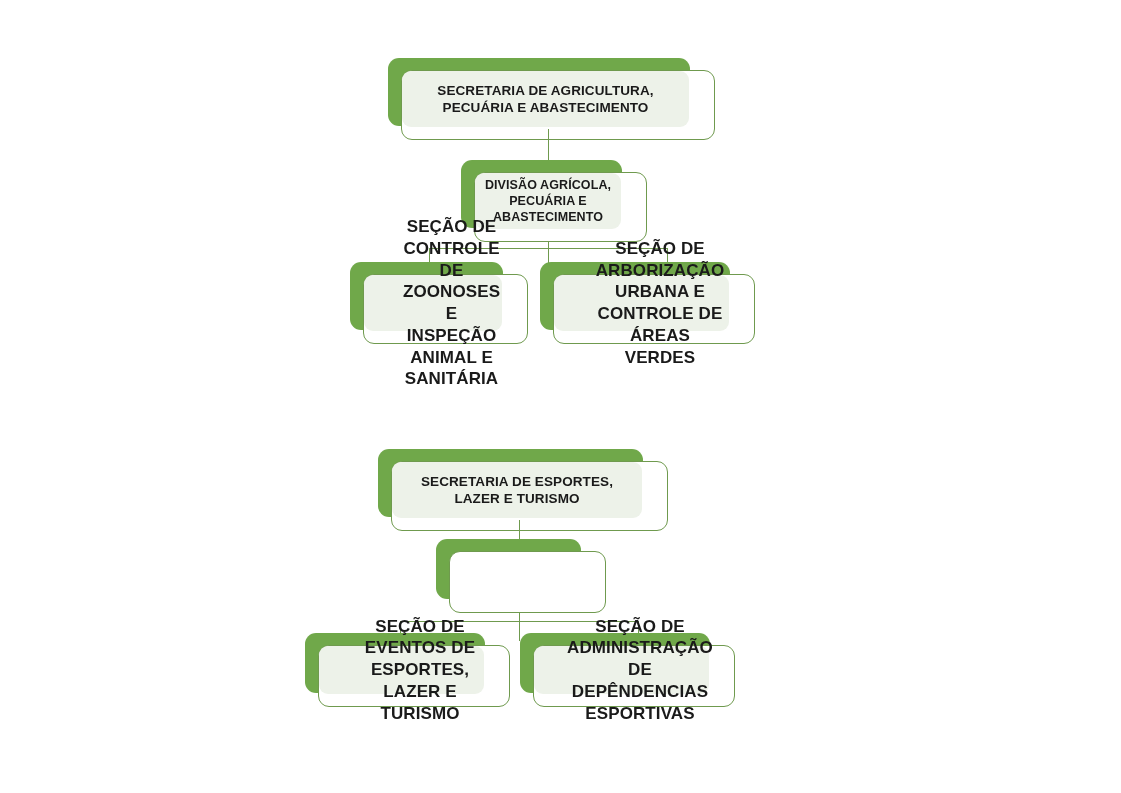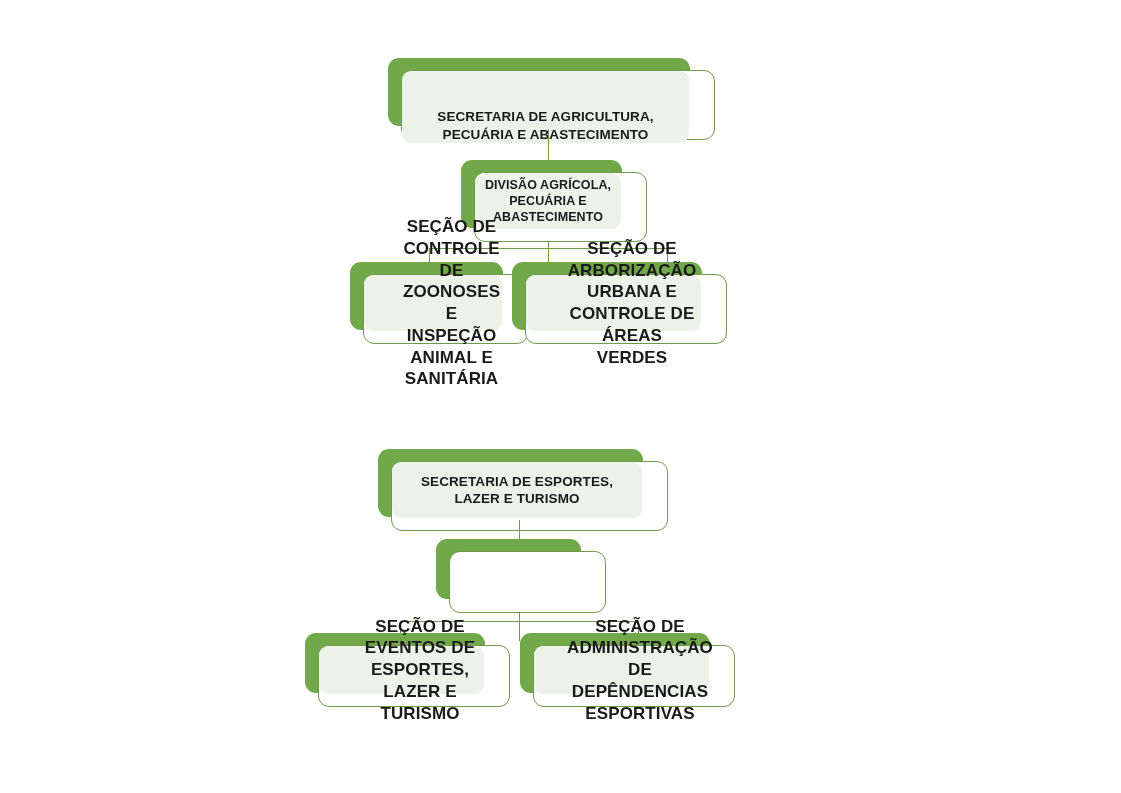--- a/index.html
+++ b/index.html
@@ -77,21 +77,21 @@
 </head>
 <body>
 
 <div id="chart-canvas">
 
   <div>
 
     <div class="node lvl-secretaria" style="left:388px; top:58px; width:327px; height:82px;">
       <div class="shadow" style="width:302px; height:68px;"></div>
       <div class="outline" style="left:13px; top:12px; width:314px; height:70px;"></div>
-      <div class="face" style="left:14px; top:13px; width:287px; height:72px;align-items:flex-end;">
+      <div class="face" style="left:14px; top:13px; width:287px; height:56px;">
         <span class="label">SECRETARIA DE AGRICULTURA, PECUÁRIA E ABASTECIMENTO</span>
       </div>
     </div>
 
     <div class="conn-v" style="left:548px; top:129px; width:1px; height:32px;"></div>
 
     <div class="node lvl-divisao" style="left:461px; top:160px; width:196px; height:82px;">
       <div class="shadow" style="width:161px; height:68px;"></div>
       <div class="outline" style="left:13px; top:12px; width:173px; height:70px;"></div>
       <div class="face" style="left:14px; top:13px; width:146px; height:56px;">
@@ -105,21 +105,21 @@
     <div class="conn-v" style="left:667px; top:248px; width:1px; height:24px;"></div>
 
     <div class="node lvl-secao" style="left:350px; top:262px; width:178px; height:82px;">
       <div class="shadow" style="width:153px; height:68px;"></div>
       <div class="outline" style="left:13px; top:12px; width:165px; height:70px;"></div>
       <div class="face" style="left:14px; top:13px; width:138px; height:56px;">
         <span class="label">SEÇÃO DE CONTROLE DE ZOONOSES E INSPEÇÃO ANIMAL E SANITÁRIA</span>
       </div>
     </div>
 
-    <div class="node lvl-secao" style="left:512px; top:262px; width:215px; height:82px;">
+    <div class="node lvl-secao" style="left:540px; top:262px; width:215px; height:82px;">
       <div class="shadow" style="width:190px; height:68px;"></div>
       <div class="outline" style="left:13px; top:12px; width:202px; height:70px;"></div>
       <div class="face" style="left:14px; top:13px; width:175px; height:56px;">
         <span class="label">SEÇÃO DE ARBORIZAÇÃO URBANA E CONTROLE DE ÁREAS VERDES</span>
       </div>
     </div>
   </div>
 
   <div>
 

